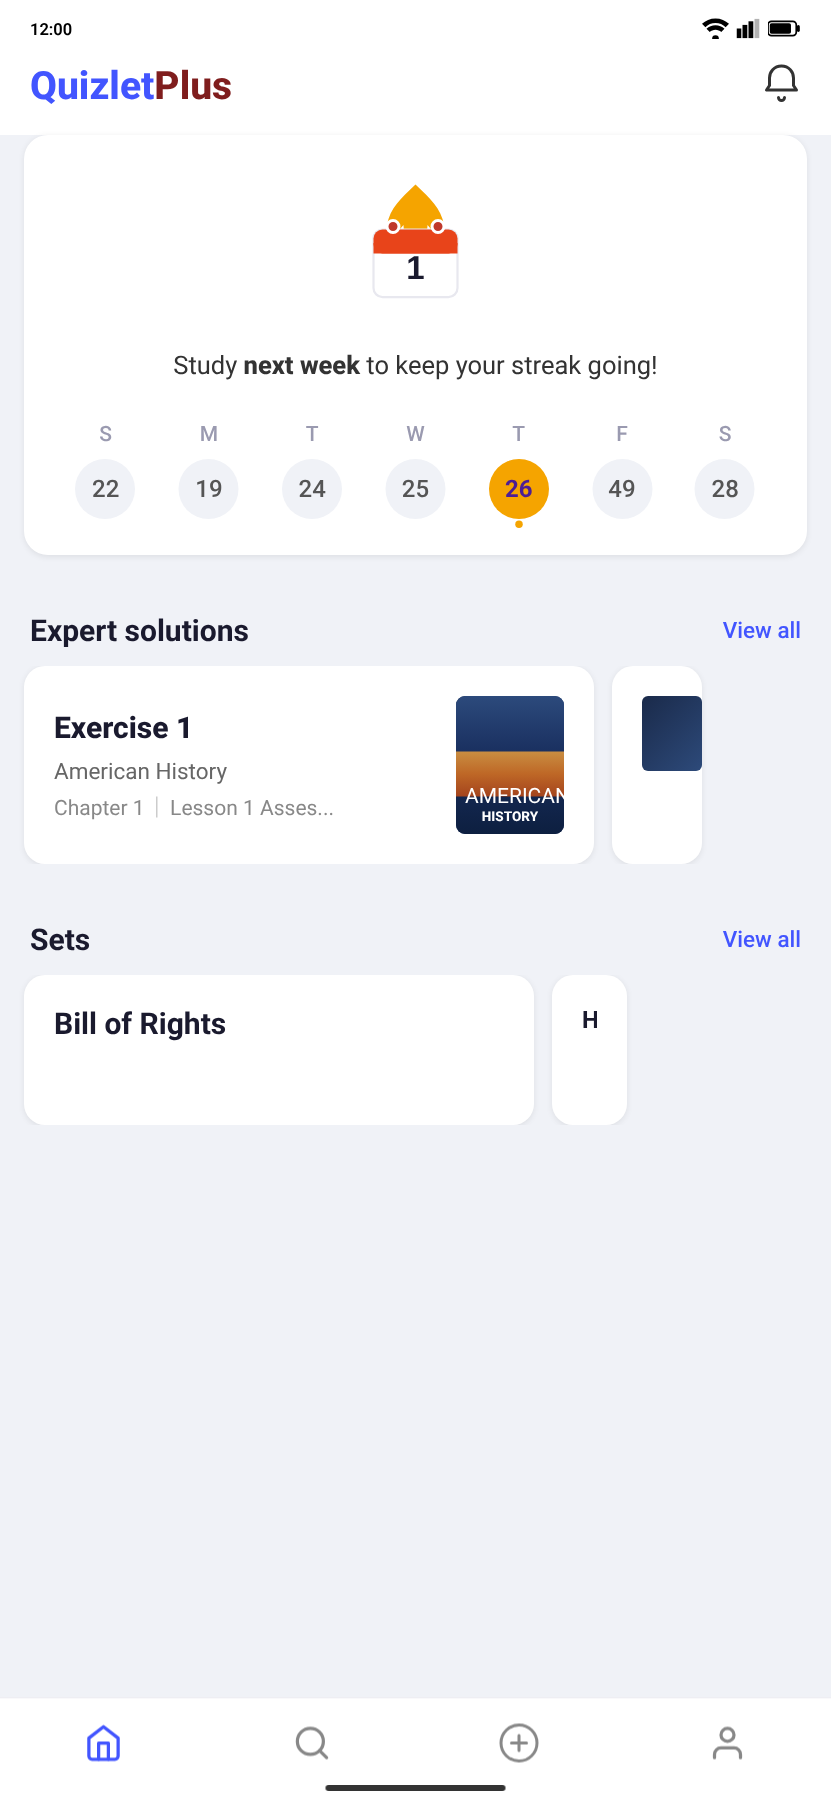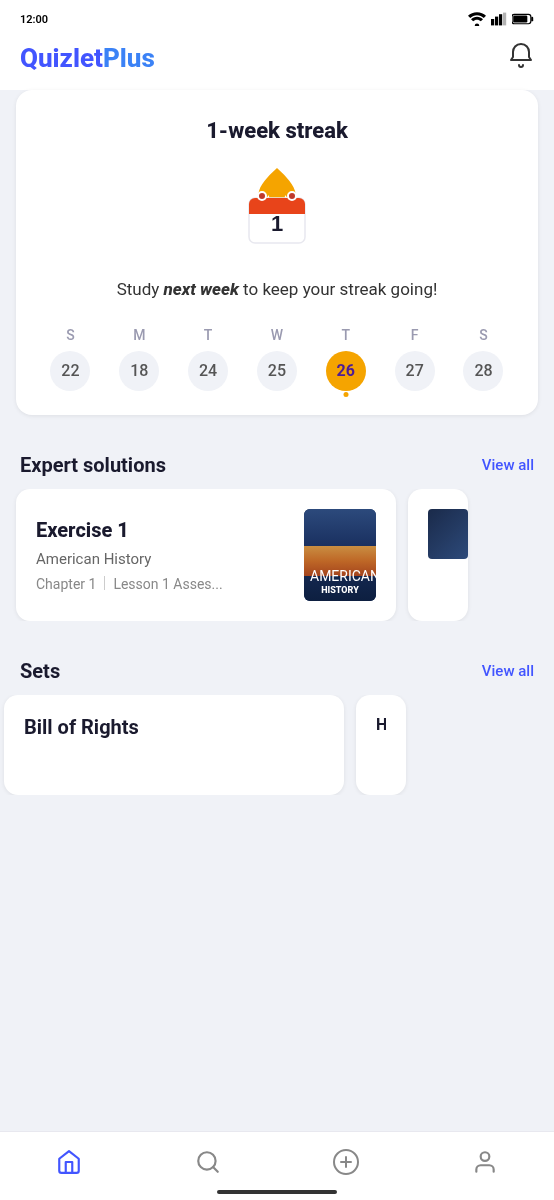--- a/index.html
+++ b/index.html
@@ -37,21 +37,21 @@
       display: flex;
       justify-content: space-between;
       align-items: center;
       padding: 8px 20px 16px;
     }
     .logo {
       font-size: 26px;
       font-weight: 800;
     }
     .logo-quizlet { color: #4255ff; }
-    .logo-plus { color: #3b82f6; }
+    .logo-plus { color: #7f1d1d; }
 
     
     .main-content {
       padding: 0;
     }
 
     
     .section-header {
       display: flex;
       justify-content: space-between;
@@ -96,21 +96,20 @@
 
     .streak-subtitle {
       font-size: 17px;
       color: #333;
       text-align: center;
       line-height: 1.5;
       margin-bottom: 24px;
     }
     .streak-subtitle strong {
       font-weight: 800;
-      font-style: italic;
     }
 
     
     .calendar-days {
       display: flex;
       justify-content: space-around;
       margin-bottom: 8px;
     }
     .day-header {
       font-size: 14px;
@@ -264,21 +263,21 @@
     }
 
     
     .sets-section {
       margin-top: 20px;
     }
 
     .sets-scroll {
       display: flex;
       gap: 12px;
-      padding: 0 4px;
+      padding: 0 16px;
       overflow-x: auto;
       scrollbar-width: none;
     }
     .sets-scroll::-webkit-scrollbar { display: none; }
 
     .set-card {
       background: white;
       border-radius: 14px;
       padding: 20px;
       min-width: 340px;
@@ -381,21 +380,20 @@
       <path d="M13 2C8 2 5 6 5 10v5l-2 3h20l-2-3v-5c0-4-3-8-8-8z"></path>
       <path d="M11 23a2 2 0 004 0"></path>
     </svg>
   </div>
 </div>
 
 <div class="main-content">
 
 
   <div class="streak-card">
-    <div class="streak-title">1-week streak</div>
 
     <div class="flame-calendar-wrapper">
       <svg width="80" height="90" viewBox="0 0 80 90">
 
         <path d="M40 5 C35 10 25 18 22 28 C19 38 24 44 28 46 C26 40 29 35 32 32 C32 40 36 45 38 50 C36 46 31 48 30 55 C28 63 32 70 40 75 C48 70 52 63 50 55 C49 48 44 46 42 50 C44 45 48 40 48 32 C51 35 54 40 52 46 C56 44 61 38 58 28 C55 18 45 10 40 5 Z" fill="#f5a400"></path>
 
         <rect x="12" y="35" width="56" height="45" rx="6" fill="white" stroke="#e8e8ef" stroke-width="1.5"></rect>
         <rect x="12" y="35" width="56" height="16" rx="6" fill="#e8441a"></rect>
         <rect x="12" y="44" width="56" height="7" fill="#e8441a"></rect>
         <circle cx="25" cy="33" r="4" fill="#c0392b" stroke="white" stroke-width="2"></circle>
@@ -414,25 +412,25 @@
       <div class="day-header">M</div>
       <div class="day-header">T</div>
       <div class="day-header">W</div>
       <div class="day-header">T</div>
       <div class="day-header">F</div>
       <div class="day-header">S</div>
     </div>
 
     <div class="calendar-dates">
       <div class="date-cell">22</div>
-      <div class="date-cell">18</div>
+      <div class="date-cell">19</div>
       <div class="date-cell">24</div>
       <div class="date-cell">25</div>
       <div class="date-cell active">26</div>
-      <div class="date-cell">27</div>
+      <div class="date-cell">49</div>
       <div class="date-cell">28</div>
     </div>
   </div>
 
   <div class="expert-solutions-section">
     <div class="section-header">
       <span class="section-title">Expert solutions</span>
       <span class="view-all">View all</span>
     </div>
 

